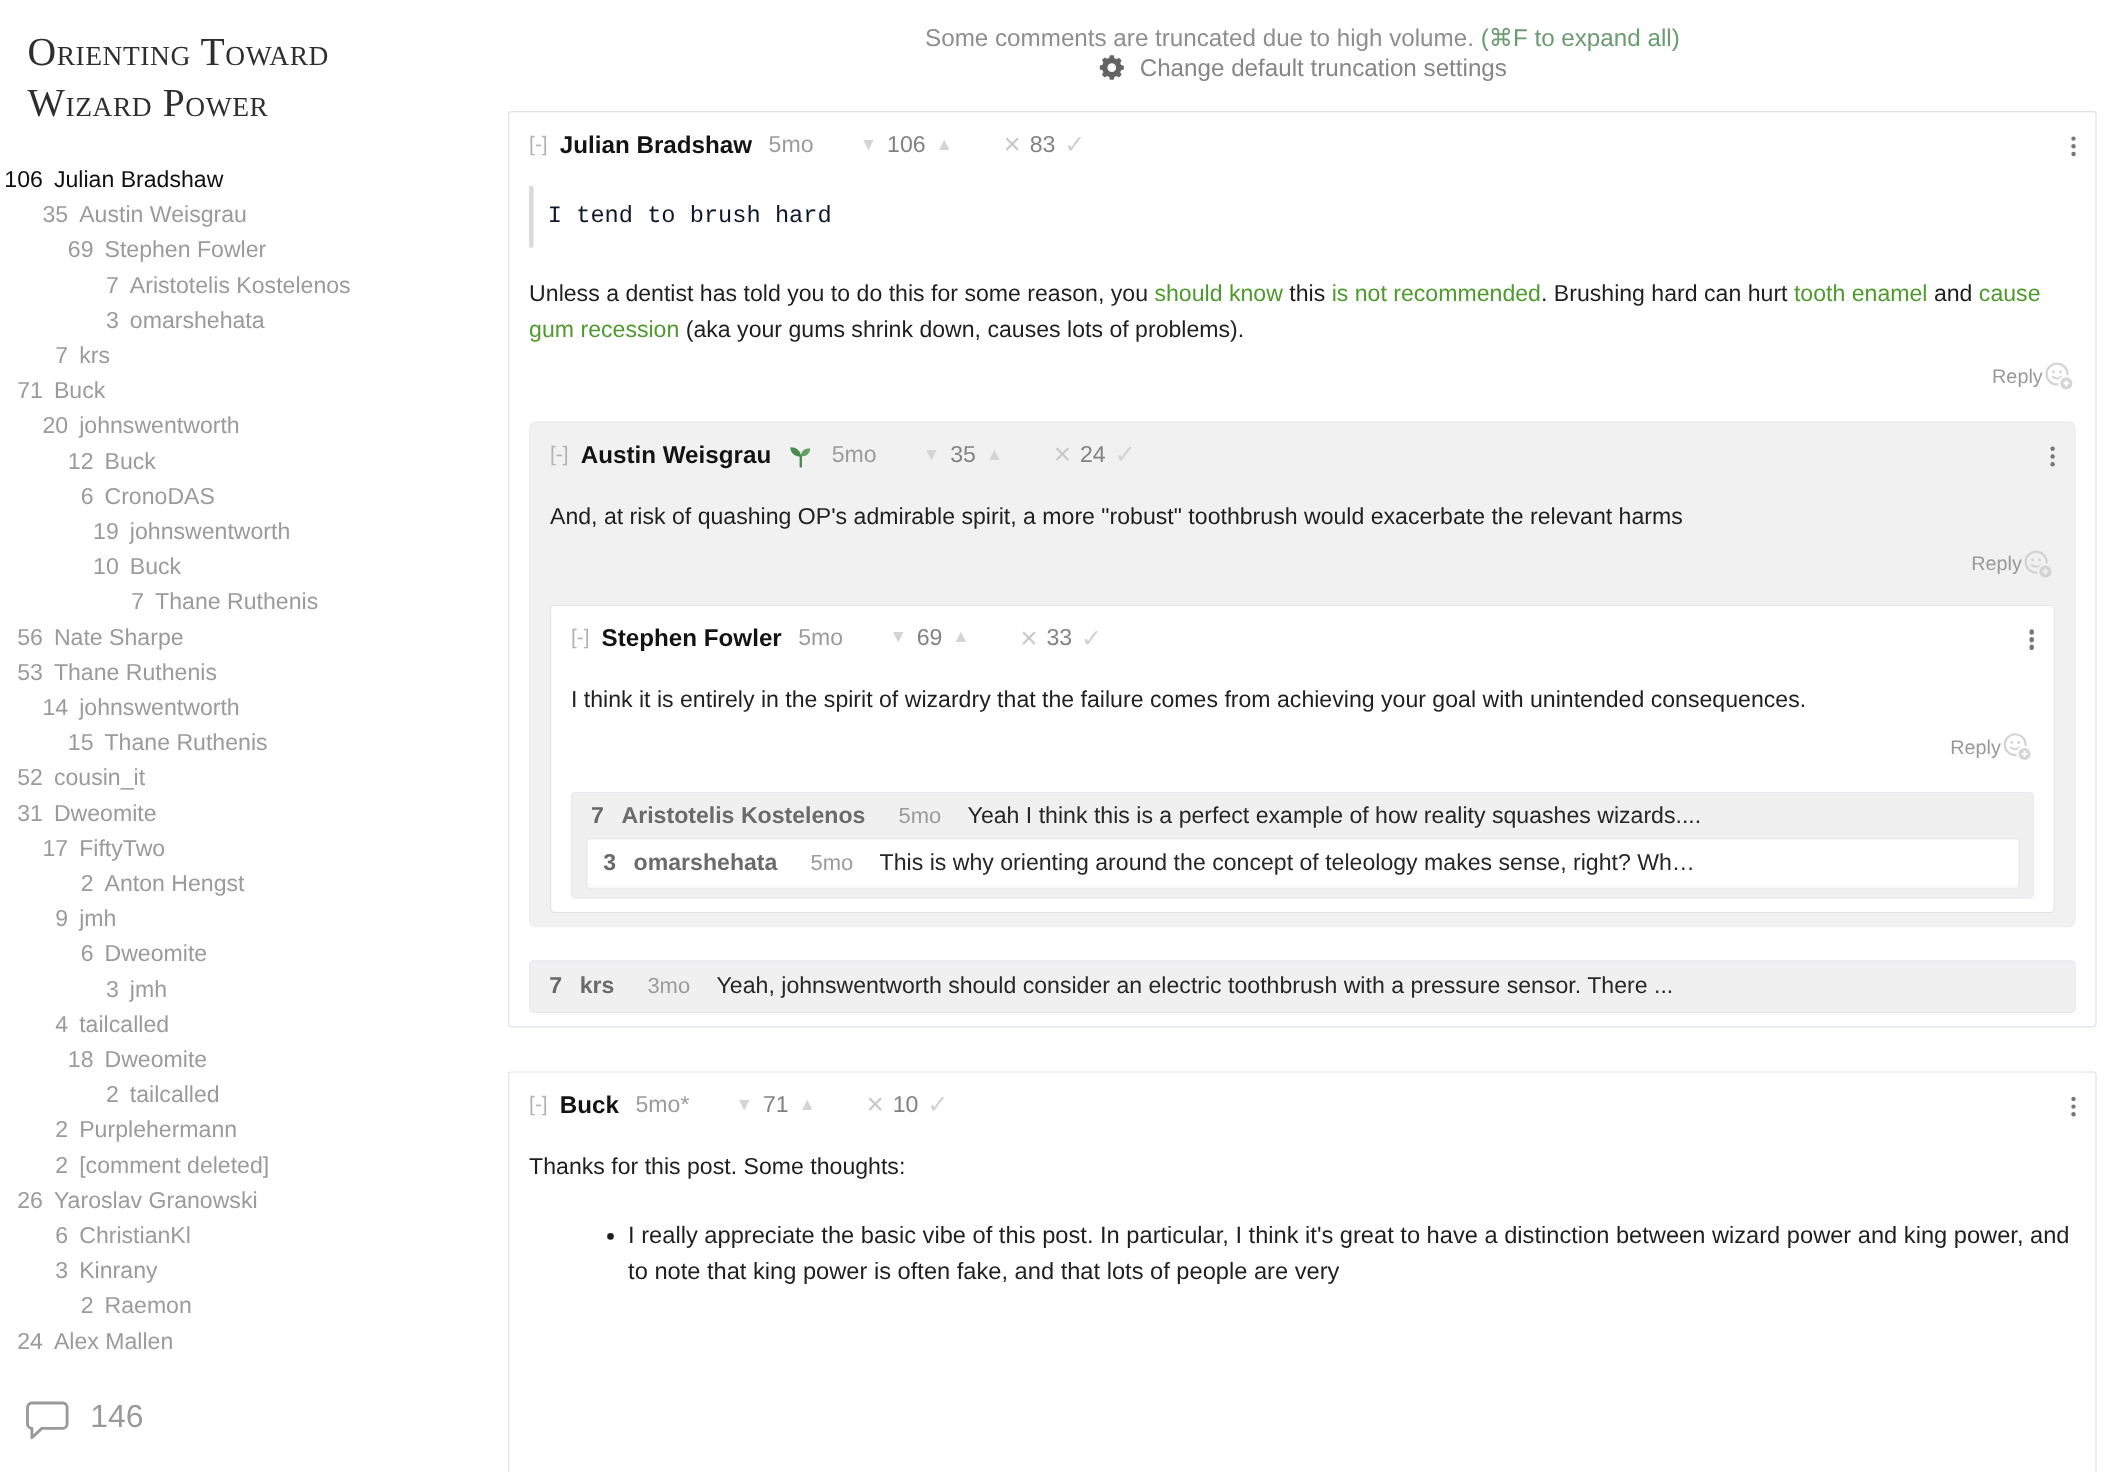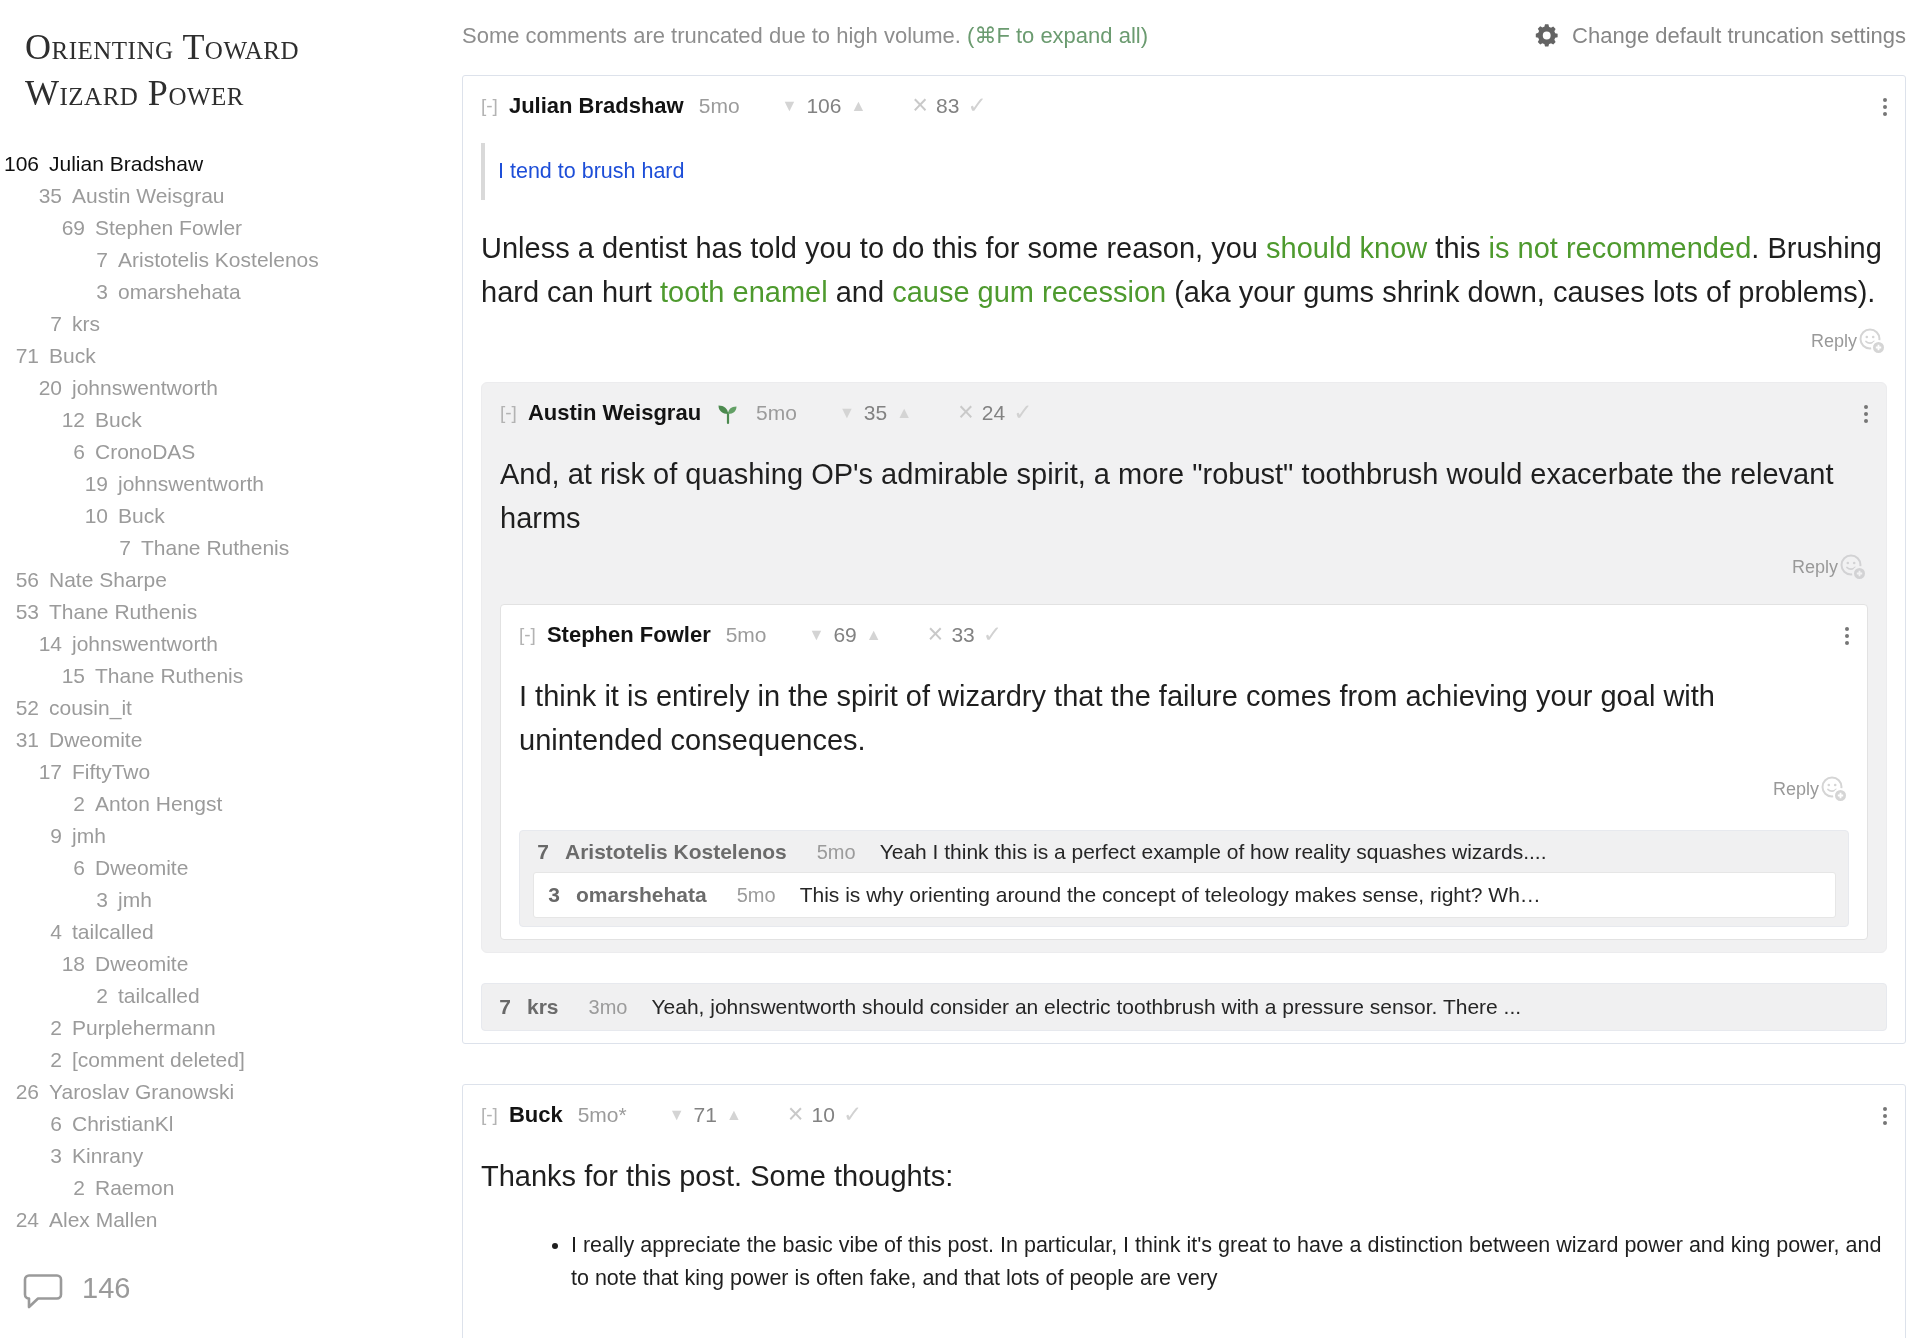--- a/index.html
+++ b/index.html
@@ -20,21 +20,21 @@
   .lvl3 .tree-score{width:108px}
   .lvl4 .tree-score{width:131px}
   .tree-name{margin-left:10px;}
   .tree-row.selected{color:#0f0f0f;}
   .count-badge{position:absolute;left:22px;top:1272px;display:flex;align-items:flex-start;gap:18px;
     color:#9a9a9a;font-size:29px;}
 
   
   .main{position:absolute;left:462px;top:0;width:1444px;}
   .banner{display:flex;justify-content:space-between;align-items:center;margin-top:22px;
-    font-size:22px;color:#8e8e8e;}
+    font-size:22px;color:#8e8e8e;flex-direction:column;}
   .banner-left .hint{color:#6b9b70;}
   .banner-right{display:flex;align-items:center;gap:11px;color:#868686;}
 
   .comment{position:relative;border:1px solid #dde2eb;border-radius:3px;background:#fff;
     padding:16px 18px 12px;margin-top:26px;}
   .comment.gray{background:#f1f1f2;border:1px solid #ececee;border-radius:6px;margin-top:26px;}
   .comment.inner-white{border:1px solid #e2e2e2;border-radius:4px;margin-top:22px;}
 
   .c-header{display:flex;align-items:center;position:relative;padding-right:30px;}
   .collapse{color:#b3b3b3;font-size:19px;margin-right:11px;cursor:pointer;}
@@ -42,22 +42,22 @@
   .age{color:#9b9b9b;margin-left:15px;font-size:21px;}
   .vote-group{display:flex;align-items:center;margin-left:42px;gap:9px;color:#828282;font-size:21px;}
   .vote-group.agree{margin-left:46px;gap:8px;}
   .tri{color:#d4d4d4;font-size:16px;cursor:pointer;}
   .x-icon{color:#c9c9c9;font-size:27px;line-height:1;cursor:pointer;}
   .check-icon{color:#d2d2d2;font-size:23px;cursor:pointer;}
   .kebab{position:absolute;right:-2px;top:1px;cursor:pointer;padding:2px;}
   .kebab i{display:block;width:4.5px;height:4.5px;border-radius:50%;background:#767676;margin:2.5px 0;}
 
   blockquote.quote{margin:24px 0 0;border-left:4px solid #d9d9d9;padding:16px 0 16px 13px;
-    font-size:21.5px;color:#1d4ed8;}
-  .body{margin:27px 0 0;font-size:29px;line-height:1.5;color:#1f1f1f;}
+    font-size:21.5px;color:#0f172a;font-family:Liberation Mono, monospace;}
+  .body{margin:27px 0 0;font-size:21px;line-height:1.5;color:#1f1f1f;}
   .green{color:#4e9a2e;cursor:pointer;}
   .reply-row{display:flex;justify-content:flex-end;align-items:center;margin-top:12px;}
   .reply{color:#999;font-size:18px;cursor:pointer;}
   .react-icon{cursor:pointer;line-height:0;}
 
   .collapsed-thread{background:#f0f0f1;border:1px solid #e7e9ee;border-radius:4px;
     margin-top:26px;padding:9px 12px 8px 13px;}
   .collapsed-line{display:flex;align-items:baseline;white-space:nowrap;overflow:hidden;
     font-size:21px;cursor:pointer;}
   .cl-score{font-weight:bold;color:#686868;min-width:16px;text-align:right;}

